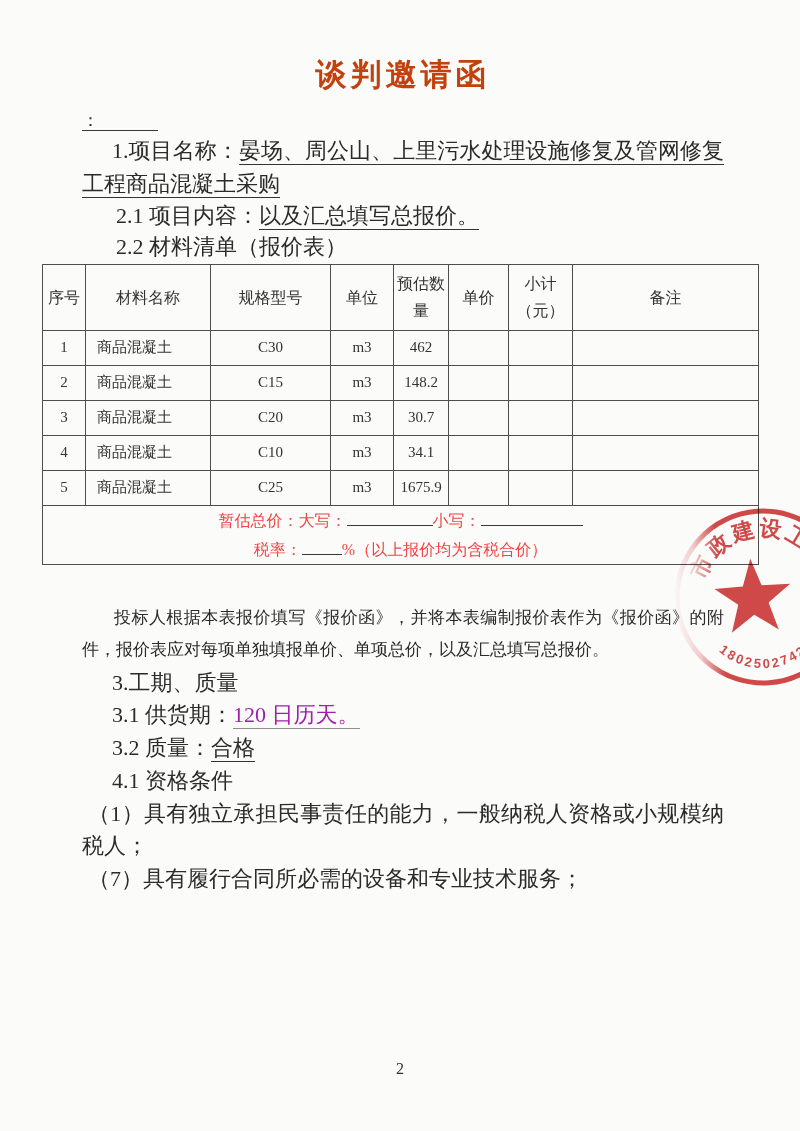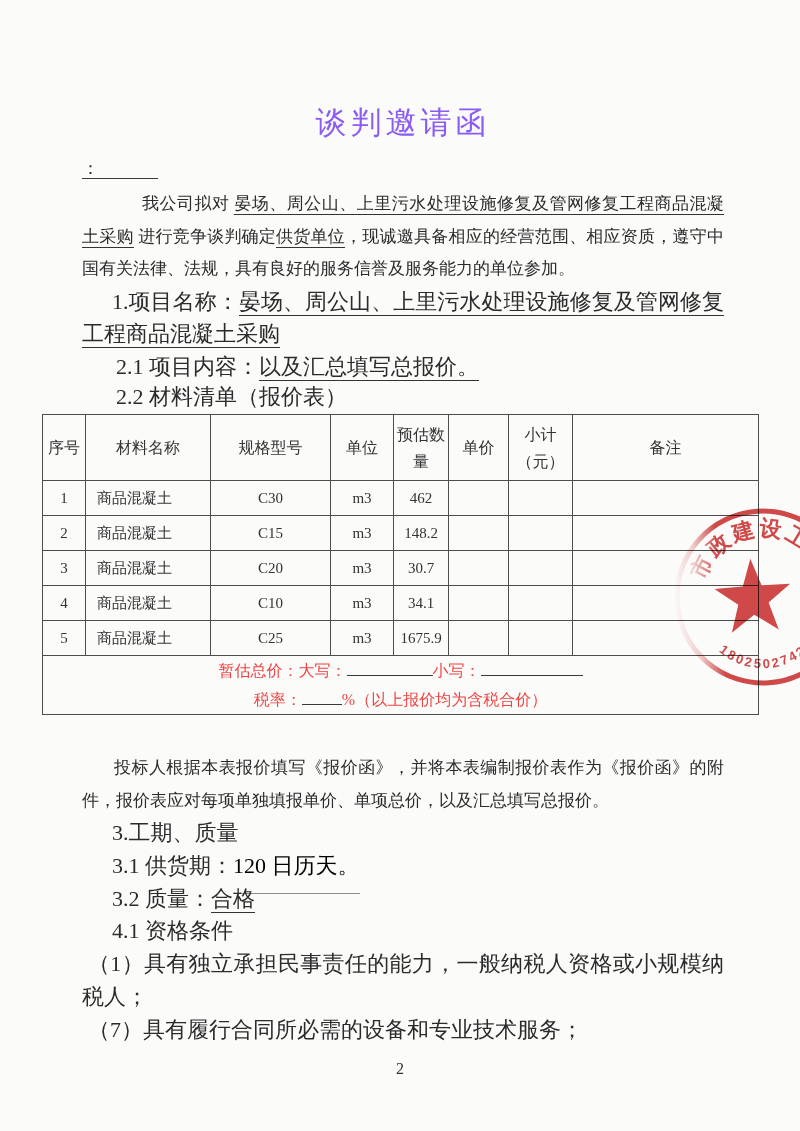--- a/index.html
+++ b/index.html
@@ -6,37 +6,37 @@
   html,body { background:#e8e8e8; }
   .page {
     position:relative; width:800px; height:1131px; margin:0 auto;
     background:#fbfbfa; overflow:hidden;
     font-family:"Liberation Serif","DejaVu Serif",serif;
     color:#2b2b2b;
   }
   .content { position:absolute; left:82px; top:0; width:642px; }
 
   .doc-title {
-    margin-top:102px; text-align:center;
+    margin-top:54px; text-align:center;
     font-family:"Liberation Sans","DejaVu Sans",sans-serif;
-    font-weight:400; font-size:31px; letter-spacing:4px; color:#8b5cf6;
+    font-weight:700; font-size:31px; letter-spacing:4px; color:#c2410c;
   }
   .salutation { margin-top:13px; font-size:17px; height:26px; }
   .salut-line { display:inline-block; width:76px; border-bottom:1.5px solid #3a3a3a; height:22px; }
 
   p.body-par { font-size:17px; line-height:32.5px; text-align:justify; }
   .intro { margin-top:5px; text-indent:60px; }
   .item { font-size:22px; line-height:32.5px; text-align:justify; }
   .ind30 { text-indent:30px; }
   .ind34 { text-indent:34px; }
   .ind6  { text-indent:6px; }
   .tight { line-height:27px; }
 
   .ul  { border-bottom:1px solid #333; padding-bottom:1px; }
-  .ul-gray { color:#000000; border-bottom:1px solid #8f8f8f; padding-bottom:15px; }
+  .ul-gray { color:#a21caf; border-bottom:1px solid #8f8f8f; padding-bottom:1px; }
 
   table.quote {
     margin-left:-40px; margin-top:4px;
     width:716px; border-collapse:collapse; table-layout:fixed;
     font-size:15px; color:#333;
   }
   table.quote th, table.quote td {
     border:1px solid #4d4d4d; font-weight:normal; text-align:center;
     padding:0 3px; overflow:hidden;
   }
@@ -73,21 +73,20 @@
 
 <div class="page">
   <div class="content">
 
     <div class="doc-title">谈判邀请函</div>
 
     <div class="salutation">
       <span class="salut-line"><span>：</span></span>
     </div>
 
-    <p class="body-par intro"><span>我公司拟对 </span><span class="ul">晏场、周公山、上里污水处理设施修复及管网修复工程商品混凝土采购</span><span> 进行竞争谈判确定</span><span class="ul">供货单位</span><span>，现诚邀具备相应的经营范围、相应资质，遵守中国有关法律、法规，具有良好的服务信誉及服务能力的单位参加。</span></p>
 
     <p class="item ind30"><span>1.项目名称：</span><span class="ul">晏场、周公山、上里污水处理设施修复及管网修复工程商品混凝土采购</span></p>
 
     <p class="item ind34"><span>2.1 项目内容：</span><span class="ul">以及汇总填写总报价。</span></p>
 
     <p class="item ind34 tight">2.2 材料清单（报价表）</p>
 
     <table class="quote">
       <colgroup>
         <col style="width:43px">

